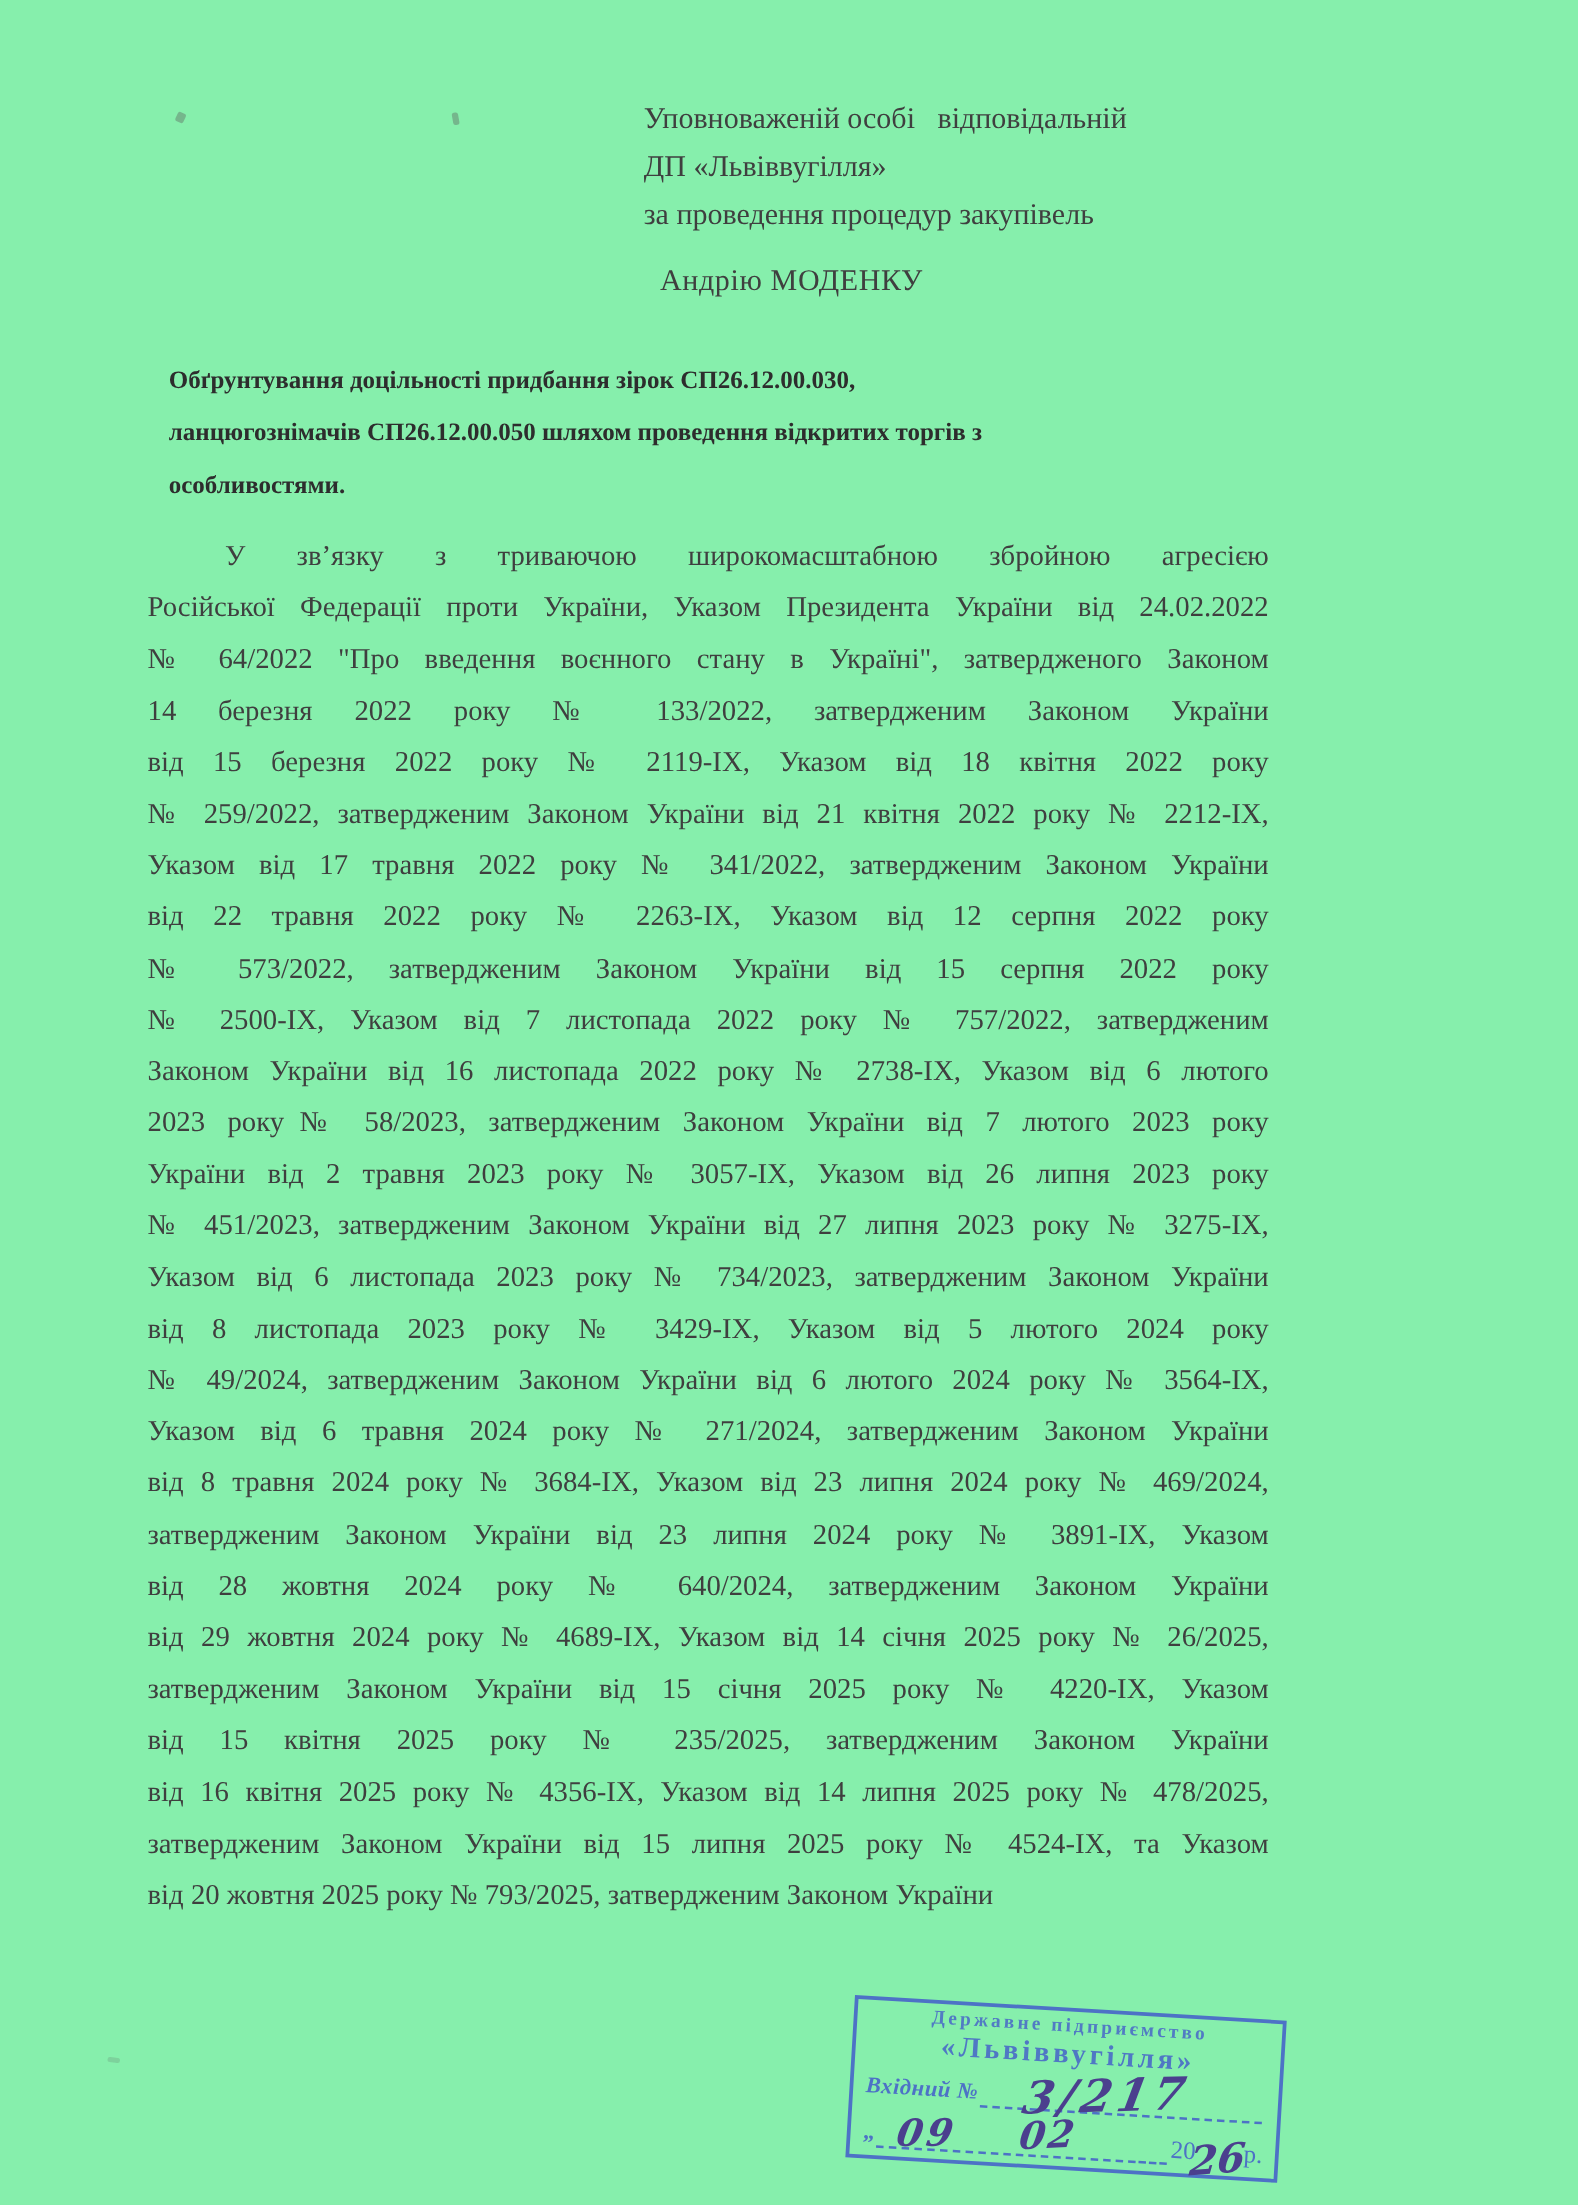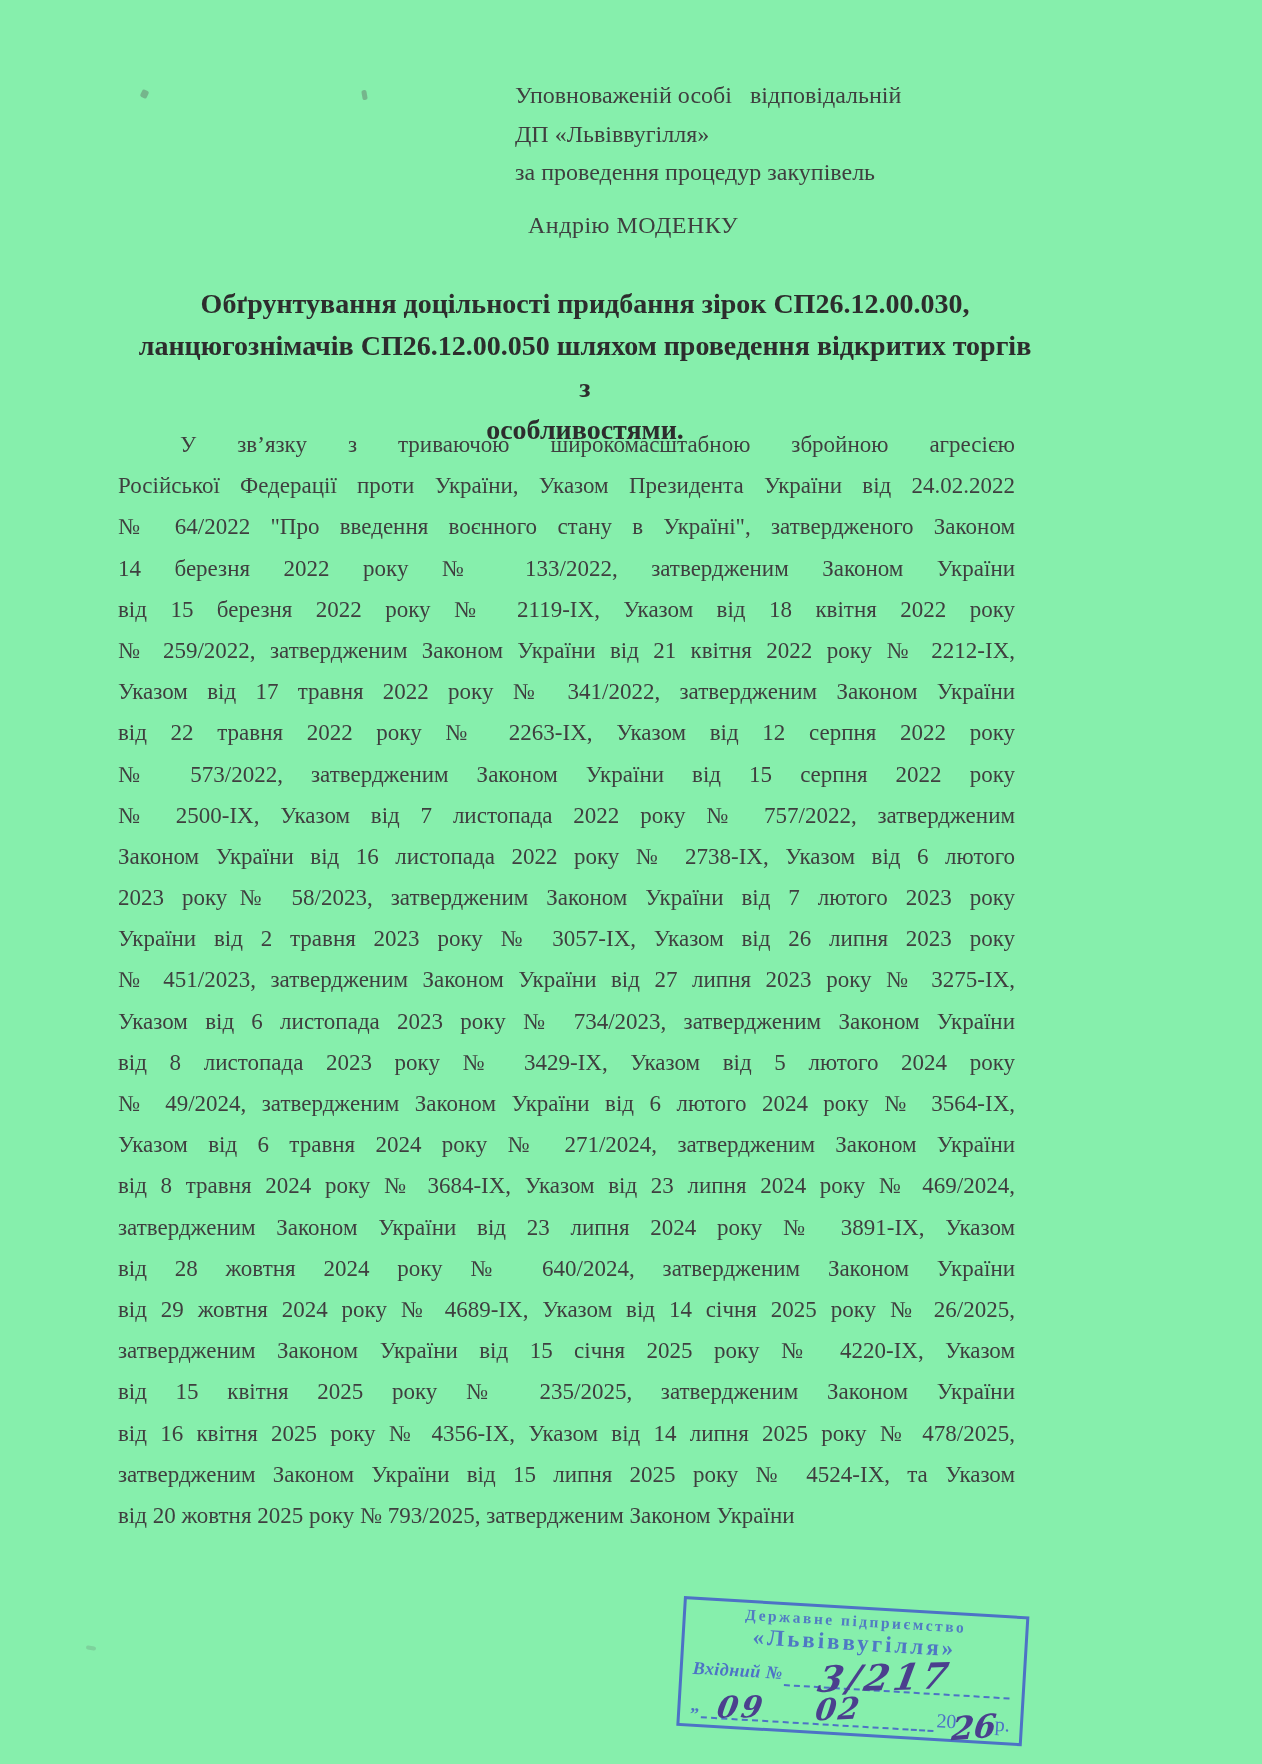--- a/index.html
+++ b/index.html
@@ -20,22 +20,22 @@
   .addressee{
     position:absolute;left:515px;top:76px;width:432px;
     font-size:24px;line-height:38.5px;white-space:pre-wrap;
   }
   .recipient{
     position:absolute;left:515px;top:212px;
     font-size:24px;letter-spacing:.5px;margin-left:13px;
   }
   .doc-title{
     position:absolute;left:135px;top:283px;width:900px;
-    text-align:center;font-weight:bold;color:#2d2d2d;
-    font-size:28px;line-height:42px;
+    text-align:left;font-weight:bold;color:#2d2d2d;
+    font-size:20px;line-height:42px;
   }
   .body-text{
     position:absolute;left:118px;top:424px;width:897px;
     font-size:23px;
   }
   .body-line{
     line-height:41.2px;height:41.2px;white-space:nowrap;
   }
   .body-line.justify{
     white-space:normal;

